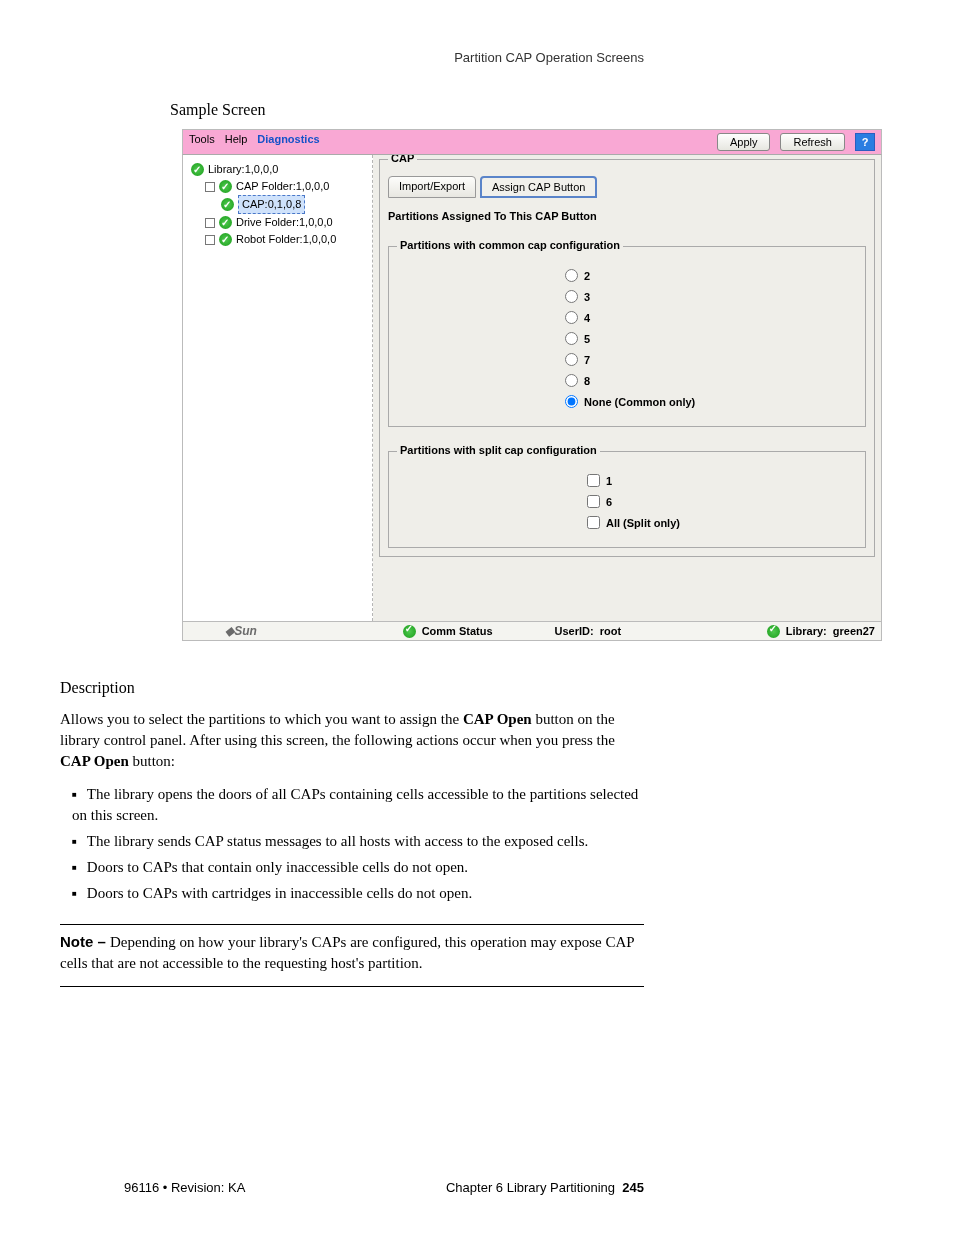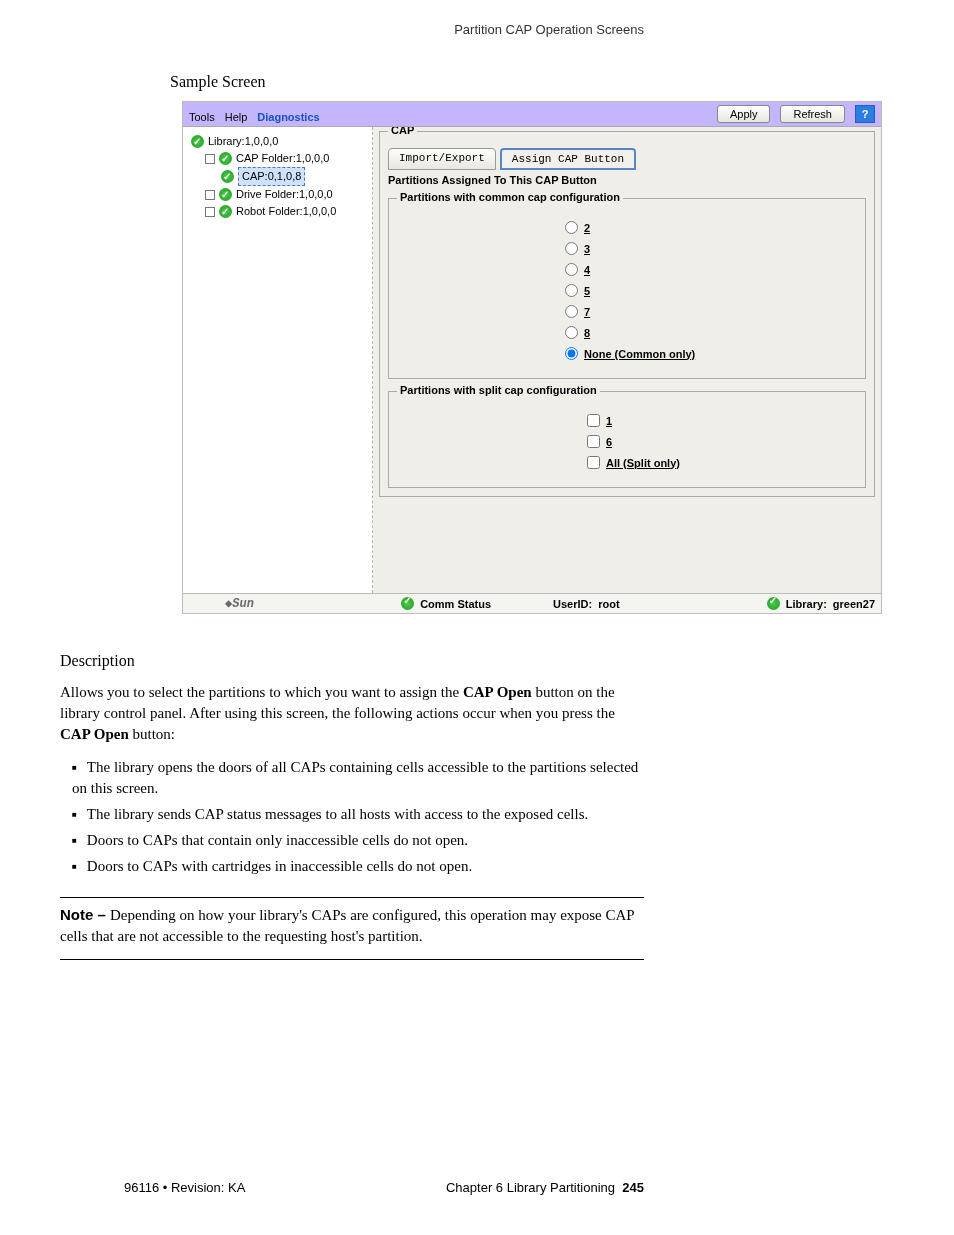--- a/index.html
+++ b/index.html
@@ -4,21 +4,21 @@
 <style>
   body {
     margin: 0;
     padding: 0;
     font-family: Georgia, "Times New Roman", serif;
     color: #000;
     background: #fff;
     width: 954px;
   }
   .page {
-    padding: 22px 60px 40px 60px;
+    padding: 50px 60px 40px 60px;
     box-sizing: border-box;
     width: 774px;
     min-height: 1235px;
     position: relative;
   }
   .running-header {
     text-align: right;
     font-family: Arial, sans-serif;
     font-size: 13px;
     color: #333;
@@ -42,22 +42,22 @@
   
   .app {
     width: 700px;
     margin-left: 122px;
     border: 0;
     font-family: Arial, sans-serif;
     font-size: 11px;
   }
   .app-menubar {
     display: flex;
-    align-items: flex-end;
-    background: #c4b5fd;
+    align-items: flex-start;
+    background: #f9a8d4;
     border: 1px solid #bbb;
     border-bottom: 1px solid #aaa;
     padding: 3px 6px;
     gap: 10px;
   }
   .app-menubar .menu-item { color: #000; }
   .app-menubar .menu-item.active { color: #1552c9; font-weight: bold; }
   .app-menubar .spacer { flex: 1; }
   .swing-btn {
     border: 1px solid #888;
@@ -154,43 +154,41 @@
     top: -8px;
     left: 8px;
     background: #efeee9;
     padding: 0 3px;
     font-weight: bold;
     font-size: 11px;
   }
   .tabbar {
     display: flex;
     gap: 4px;
-    margin: 6px 0 4px 0;
-    font-family: Liberation Mono, monospace;
+    margin: 6px 0 12px 0;
   }
   .tab {
     border: 1px solid #999;
     border-radius: 4px 4px 0 0;
     padding: 3px 10px;
     background: linear-gradient(#fdfdfb, #e8e7e1);
     font-size: 11px;
   }
   .tab.active {
     border: 2px solid #5a84c9;
     background: #f1f0eb;
   }
   .section-title-b { font-weight: bold; margin-bottom: 2px; }
   .section-desc-b { font-size: 11px; }
 
   .inner-fieldset {
     border: 1px solid #aaa;
     position: relative;
-    margin-top: 12px;
+    margin-top: 24px;
     padding: 14px 8px 10px 8px;
-    text-decoration: underline;
   }
   .inner-fieldset > .legend {
     position: absolute;
     top: -8px;
     left: 8px;
     background: #efeee9;
     padding: 0 3px;
     font-size: 11px;
     font-weight: bold;
   }
@@ -211,21 +209,21 @@
     align-items: center;
     gap: 6px;
     border: 1px solid #bbb;
     border-top: none;
     background: #f4f4f0;
     padding: 2px 6px;
     font-size: 11px;
     font-weight: bold;
   }
   .sun-logo {
-    font-family: Liberation Mono, monospace;
+    font-family: Liberation Sans, sans-serif;
     font-style: italic;
     color: #6b6b6b;
     font-size: 12px;
     padding-left: 36px;
   }
   .statusbar .flex { flex:1; }
 
   
   .desc-block {
     margin-right: 70px;

